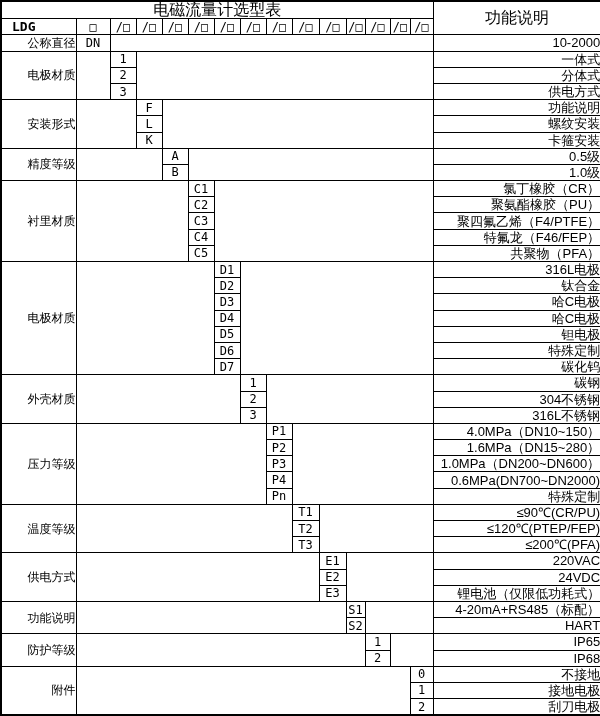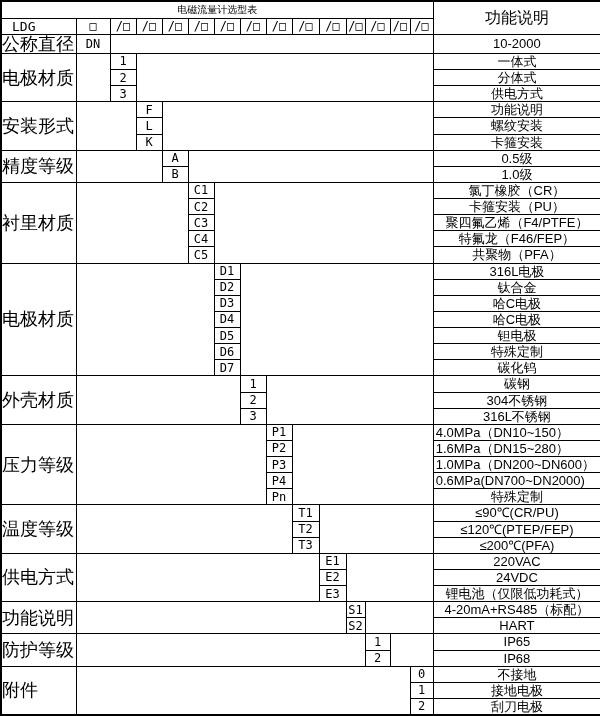--- a/index.html
+++ b/index.html
@@ -2,28 +2,28 @@
 <html><head>
 <meta charset="utf-8">
 <style>
   html,body{margin:0;padding:0;background:#ffffff;}
   #page{width:600px;height:716px;background:#ffffff;overflow:hidden;
         font-family:"Liberation Sans", sans-serif;color:#000;}
   table{width:600px;height:716px;border-collapse:collapse;table-layout:fixed;
         border:2px solid #000;}
   td{border:1px solid #000;padding:0;overflow:hidden;white-space:nowrap;
      vertical-align:middle;font-size:13px;line-height:1;}
-  td.title-cell{text-align:center;font-size:10px;}
+  td.title-cell{text-align:center;font-size:16px;}
   td.func-header{text-align:center;font-size:16px;}
   td.model-prefix{text-align:left;padding-left:10px;
-     font-family:"DejaVu Sans Mono", monospace;font-size:13px;}
+     font-family:"DejaVu Sans Mono", monospace;font-size:13px;font-weight:bold;}
   td.code{text-align:center;font-family:"DejaVu Sans Mono", monospace;font-size:12px;}
-  td.label{text-align:left;font-size:18px;}
-  td.func{text-align:center;font-size:13px;}
-  td.func.left{text-align:left;padding-left:2px;}
+  td.label{text-align:right;font-size:12px;}
+  td.func{text-align:right;font-size:13px;}
+  td.func.left{text-align:right;padding-left:2px;}
   td.spacer{background:#ffffff;}
   tr{height:16px;}
   tr.title-row{height:17px;}
 </style>
 </head>
 <body>
 
 <div id="page">
   <table>
     <colgroup>
@@ -117,21 +117,21 @@
         </tr>
         <tr>
           <td class="label" rowspan="5">衬里材质</td>
           <td class="spacer" rowspan="5" colspan="4"></td>
           <td class="code">C1</td>
           <td class="spacer" rowspan="5" colspan="9"></td>
           <td class="func">氯丁橡胶（CR）</td>
         </tr>
         <tr>
           <td class="code">C2</td>
-          <td class="func">卡箍安装（PU）</td>
+          <td class="func">聚氨酯橡胶（PU）</td>
         </tr>
         <tr>
           <td class="code">C3</td>
           <td class="func">聚四氟乙烯（F4/PTFE）</td>
         </tr>
         <tr>
           <td class="code">C4</td>
           <td class="func">特氟龙（F46/FEP）</td>
         </tr>
         <tr>

